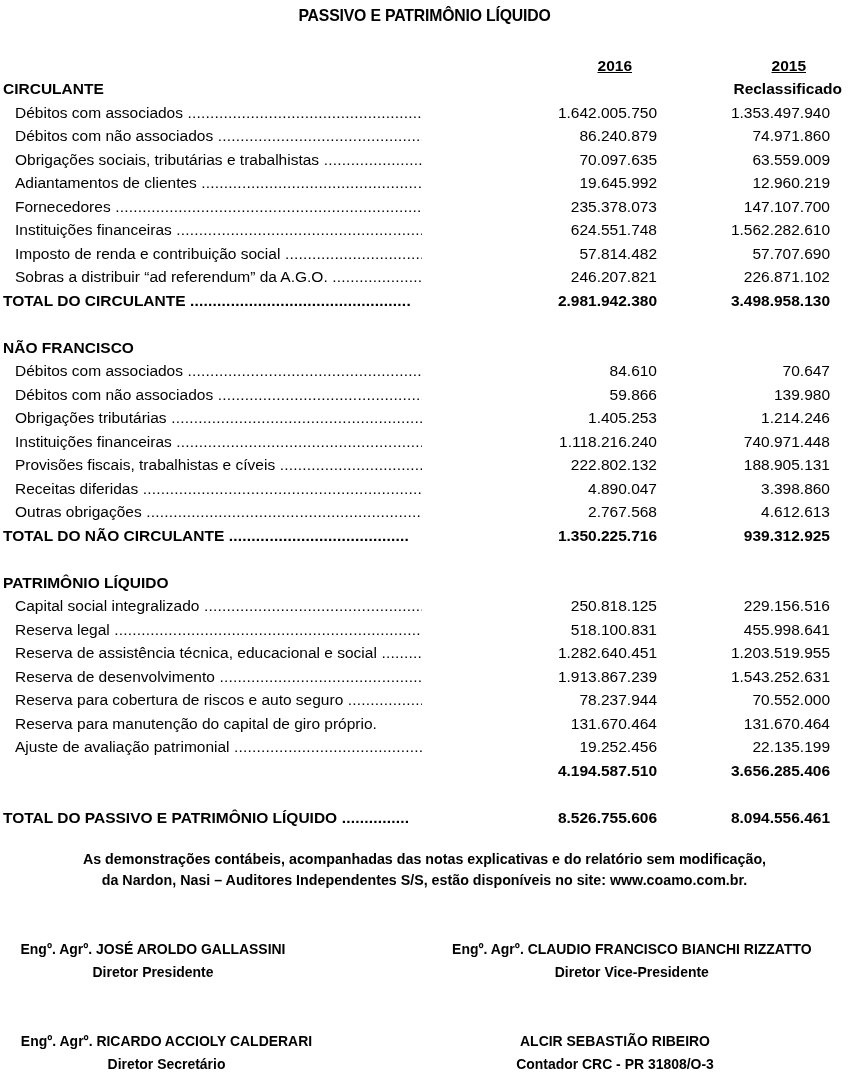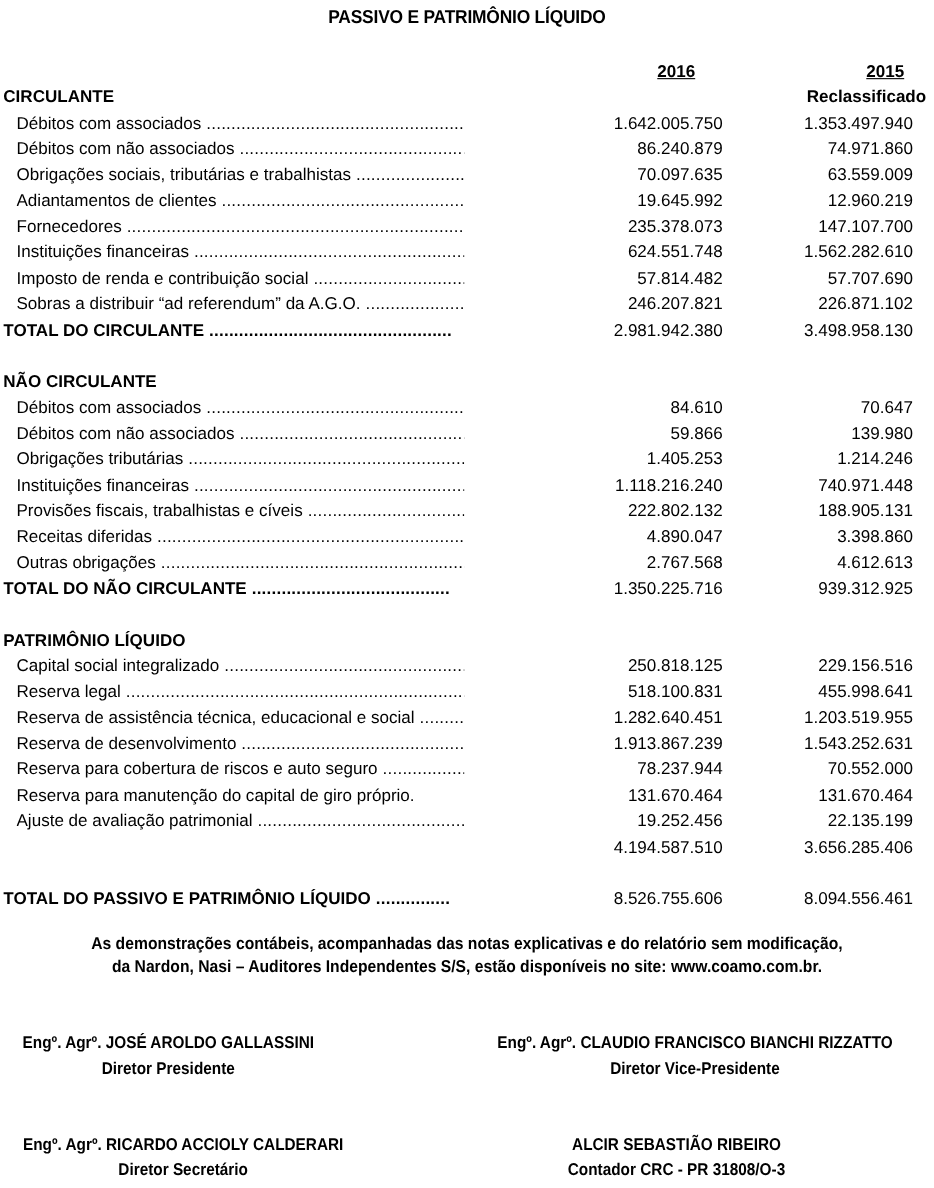--- a/index.html
+++ b/index.html
@@ -26,38 +26,38 @@
   }
   .row .label::after {
     content: " ................................................................................................................................................................";
     letter-spacing: 0.2px;
   }
   .row.nodots .label::after { content: ""; }
   .row.section .label { left: 3px; font-weight: bold; }
   .row.total .label { left: 3px; font-weight: bold; }
   .row .v16 { position: absolute; right: 180px; text-align: right; margin-left: 44px; }
   .row .v15 { position: absolute; right: 7px; text-align: left; }
-  .row.total .v16, .row.total .v15 { font-weight: normal; }
+  .row.total .v16, .row.total .v15 { font-weight: bold; }
   .spacer { height: 23.5px; }
   .footnote {
     position: absolute; top: 848px; left: 0; width: 849px; text-align: center;
     font-weight: bold; font-size: 15.5px; line-height: 21px;
     transform: scaleX(0.92); transform-origin: center;
   }
   .sig { position: absolute; font-weight: bold; font-size: 15.5px; text-align: center; white-space: nowrap; transform: scaleX(0.9); }
   .sig .name { display: block; line-height: 23px; }
   .sig .role { display: block; line-height: 23px; }
 </style>
 </head>
 <body>
 
 <div class="title">PASSIVO E PATRIMÔNIO LÍQUIDO</div>
 
 <div class="col-head" style="right:217px;">2016</div>
-<div class="col-head" style="right:27px;">2015</div>
+<div class="col-head" style="right:43px;">2015</div>
 <div class="col-sub" style="right:7px;">Reclassificado</div>
 
 <div class="table">
 
   <div class="row section nodots">
     <span class="label">CIRCULANTE</span>
   </div>
   <div class="row">
       <span class="label">Débitos com associados</span>
       <span class="v16">1.642.005.750</span>
@@ -100,21 +100,21 @@
     </div>
   <div class="row total">
       <span class="label">TOTAL DO CIRCULANTE</span>
       <span class="v16">2.981.942.380</span>
       <span class="v15">3.498.958.130</span>
     </div>
 
   <div class="spacer"></div>
 
   <div class="row section nodots">
-    <span class="label">NÃO CIRCULANTE</span>
+    <span class="label">NÃO FRANCISCO</span>
   </div>
   <div class="row">
       <span class="label">Débitos com associados</span>
       <span class="v16">84.610</span>
       <span class="v15">70.647</span>
     </div>
   <div class="row">
       <span class="label">Débitos com não associados</span>
       <span class="v16">59.866</span>
       <span class="v15">139.980</span>

